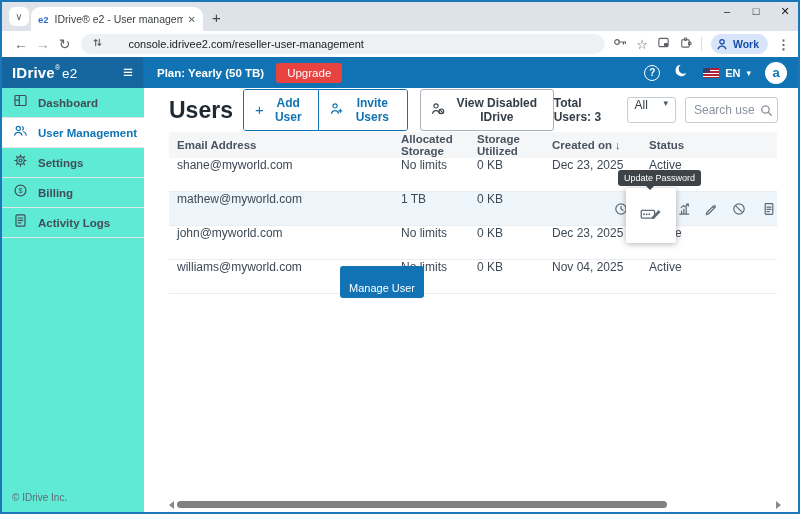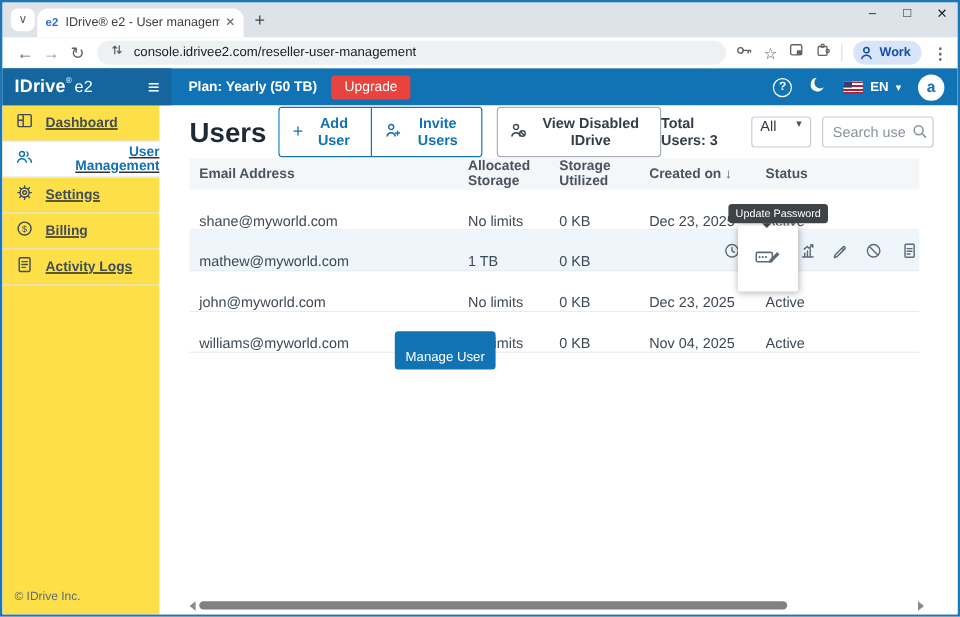--- a/index.html
+++ b/index.html
@@ -15,21 +15,21 @@
   .tab-close { color:#5f6368; font-size:10px; margin-left:5px; }
   .newtab-btn { position:absolute; left:210px; top:7px; color:#44474a; font-size:15px; background:none; border:none; }
   .win-controls { position:absolute; right:6px; top:3px; display:flex; gap:15px; color:#202124; font-size:11px; }
   .win-controls span { width:14px; text-align:center; }
 
   
   .toolbar { height:26px; background:#fff; display:flex; align-items:center; padding:0 8px; }
   .nav-glyph { color:#5f6368; font-size:14px; width:22px; text-align:center; }
   .nav-glyph.fwd { color:#9aa0a6; }
   .url-pill { display:flex; align-items:center; height:20px; width:528px; margin-left:6px; background:#eef1f4; border-radius:10px; padding:0 10px; }
-  .url-text { font-size:11px; color:#202124; margin-left:7px; white-space:nowrap; overflow:hidden; }
+  .url-text { font-size:11px; color:#202124; margin-left:24px; white-space:nowrap; overflow:hidden; }
   .tb-icons { display:flex; align-items:center; margin-left:8px; gap:9px; }
   .tb-divider { width:1px; height:14px; background:#dadce0; }
   .work-chip { display:flex; align-items:center; gap:4px; background:#d7e4f9; border-radius:10px; height:20px; padding:0 9px 0 4px; }
   .work-label { font-size:10.5px; color:#174ea6; font-weight:bold; }
   .dots { color:#5f6368; font-size:13px; font-weight:bold; }
 
   
   .appheader { height:31px; background:#1273b4; display:flex; align-items:center; color:#fff; }
   .brand { width:141px; height:31px; background:#15669f; display:flex; align-items:center; padding:0 10px; flex:none; }
   .brand-text { font-size:15px; font-weight:bold; letter-spacing:.2px; }
@@ -41,21 +41,21 @@
   .hdr-right { margin-left:auto; display:flex; align-items:center; gap:14px; padding-right:11px; }
   .help-circle { width:16px; height:16px; border:1.3px solid #fff; border-radius:50%; font-size:10px; text-align:center; line-height:13px; font-weight:bold; }
   .flag { position:relative; width:16px; height:10px; background:repeating-linear-gradient(#b22234 0 1.5px, #fff 1.5px 3px); }
   .flag::after { content:""; position:absolute; left:0; top:0; width:7px; height:5px; background:#3c3b6e; }
   .lang-label { font-size:11px; font-weight:bold; margin-left:-8px; }
   .hdr-caret { font-size:9px; margin-left:-8px; }
   .hdr-avatar { width:22px; height:22px; border-radius:50%; background:#fff; color:#1273b4; font-weight:bold; font-size:13px; text-align:center; line-height:22px; }
 
   
   .app { display:flex; height:424px; background:#fff; }
-  .sidebar { position:relative; width:131px; background:#fde047; flex:none;text-decoration:underline; }
+  .sidebar { position:relative; width:142px; background:#5eead4; flex:none; }
   .side-item { height:30px; display:flex; align-items:center; padding-left:11px; gap:10px; border-bottom:1px solid #e0e5ea; cursor:pointer; }
   .side-item .lbl { font-size:11.5px; font-weight:bold; color:#414d5a; }
   .side-item.active { background:#fff;text-align:right; }
   .side-item.active .lbl { color:#1273b4; }
   .side-footer { position:absolute; left:10px; bottom:9px; font-size:10px; color:#5f6b78; }
   .main { position:relative; flex:1; background:#fff; overflow:hidden; }
 
   
   .pagehead { height:44px; display:flex; align-items:center; padding-left:25px; }
   .page-title { font-size:23px; font-weight:bold; color:#1f2933; }
@@ -73,24 +73,24 @@
   .search-ic { position:absolute; right:5px; top:6px; }
 
   
   .table { margin-left:25px; width:608px; }
   .thead { display:flex; align-items:center; height:26px; background:#f5f6f8; }
   .cell { flex:none; padding-left:8px; }
   .c-email { width:224px; } .c-alloc { width:76px; } .c-util { width:75px; } .c-created { width:97px; } .c-status { width:136px; }
   .thead .cell { font-size:11.5px; font-weight:bold; color:#4a5461; }
   .th-created { color:#2d7fc0; cursor:pointer; }
   .sort-arrow { font-size:11px; margin-left:3px; }
-  .trow { position:relative; display:flex; align-items:flex-end; height:34px; border-bottom:1px solid #e9edf0; }
+  .trow { position:relative; display:flex; align-items:flex-start; height:34px; border-bottom:1px solid #e9edf0; }
   .trow .cell { font-size:12px; color:#3e4956; }
   .trow.hovered { background:#eef5fb; }
-  .manage-btn { position:absolute; left:171px; top:16px; height:20px; background:#1273b4; color:#fff; border:none; border-radius:3px; font-size:11px; padding:16px 9px; font-family:inherit; cursor:pointer; }
+  .manage-btn { position:absolute; left:171px; top:6px; height:20px; background:#1273b4; color:#fff; border:none; border-radius:3px; font-size:11px; padding:16px 9px; font-family:inherit; cursor:pointer; }
   .row-actions { position:absolute; top:10px; left:0; width:100%; height:14px; }
   .act { position:absolute; top:0; cursor:pointer; }
   .act-clock { left:445px; } .act-chart { left:508px; } .act-pencil { left:535px; } .act-ban { left:563px; } .act-doc { left:593px; }
 
   
   .action-card { position:absolute; left:482px; top:100px; width:50px; height:55px; background:#fff; border-radius:2px; box-shadow:0 1px 6px rgba(0,0,0,.3); z-index:5; display:flex; align-items:center; justify-content:center; cursor:pointer; }
   .tooltip { position:absolute; left:474px; top:82px; z-index:6; background:#3e4347; color:#fff; font-size:9px; padding:3px 6px; border-radius:3px; white-space:nowrap; }
   .tooltip::after { content:""; position:absolute; left:28px; bottom:-4px; border-left:4px solid transparent; border-right:4px solid transparent; border-top:4px solid #3e4347; }
 
   

